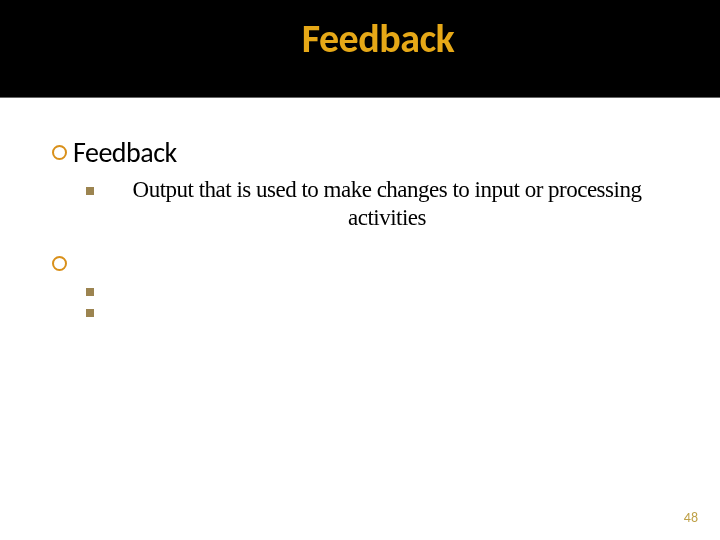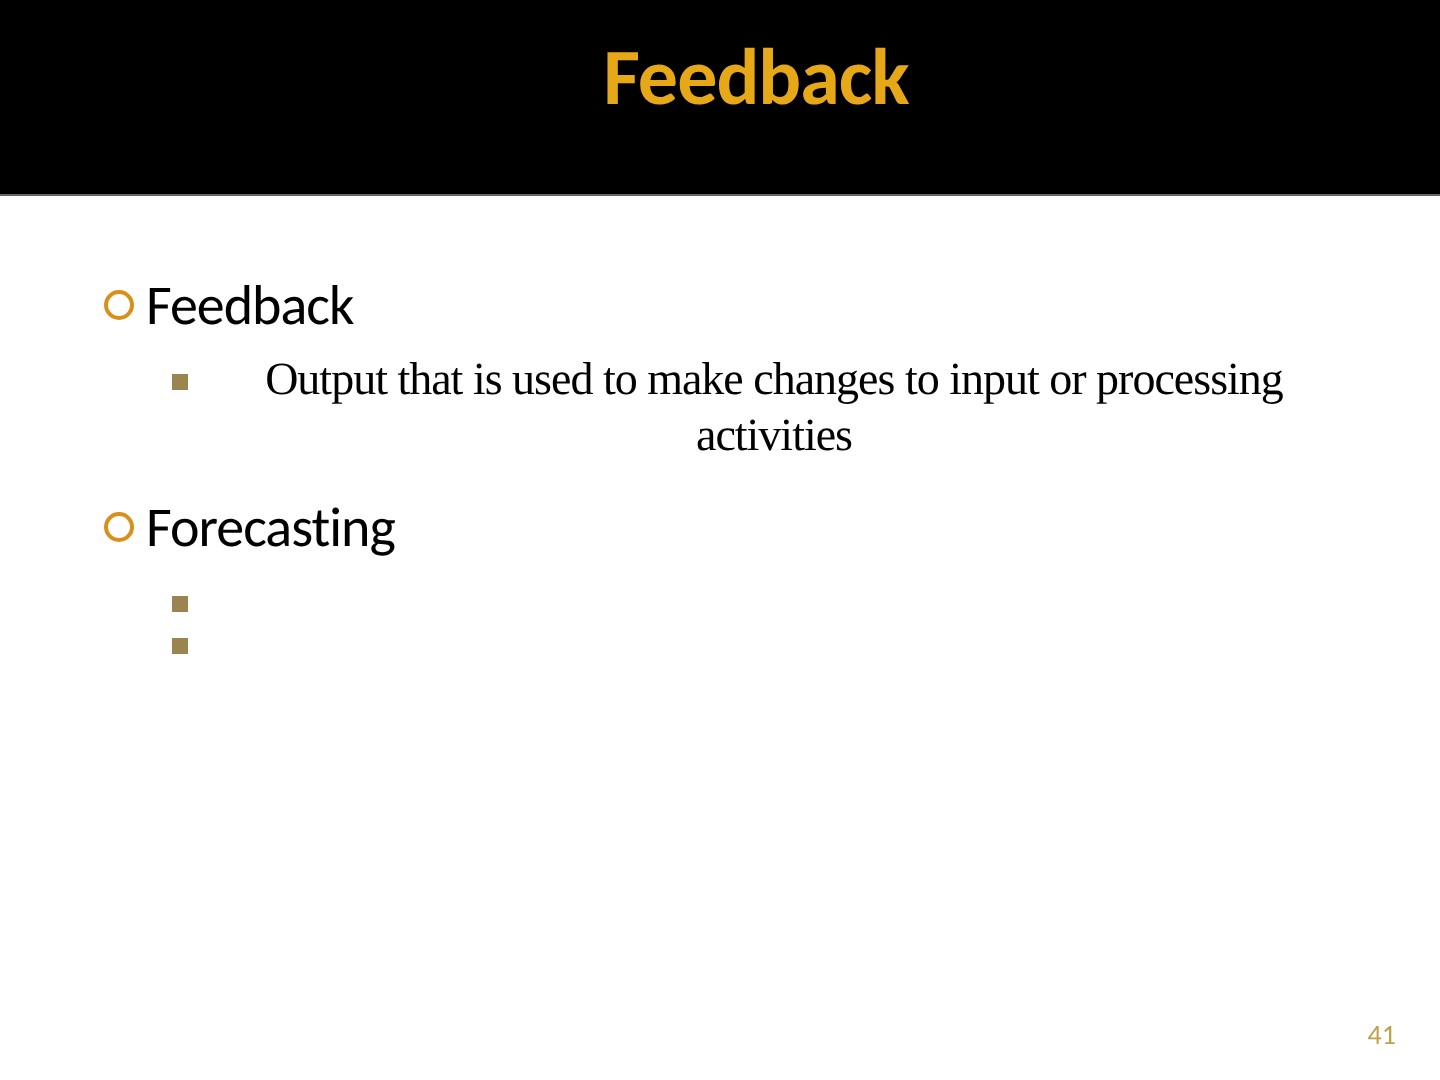--- a/index.html
+++ b/index.html
@@ -90,26 +90,25 @@
   </div>
   <div class="lvl2-list">
     <div class="lvl2">
       <span class="bullet-square"></span>
       <span class="lvl2-text">Output that is used to make changes to input or processing activities</span>
     </div>
   </div>
 
   <div class="lvl1">
     <span class="bullet-circle"></span>
-    <span class="lvl1-text">Forecasting</span>
   </div>
   <div class="lvl2-list">
     <div class="lvl2">
       <span class="bullet-square"></span>
     </div>
     <div class="lvl2">
       <span class="bullet-square"></span>
     </div>
   </div>
 
 </div>
 
-<div class="page-num">41</div>
+<div class="page-num">48</div>
 
 </body></html>

